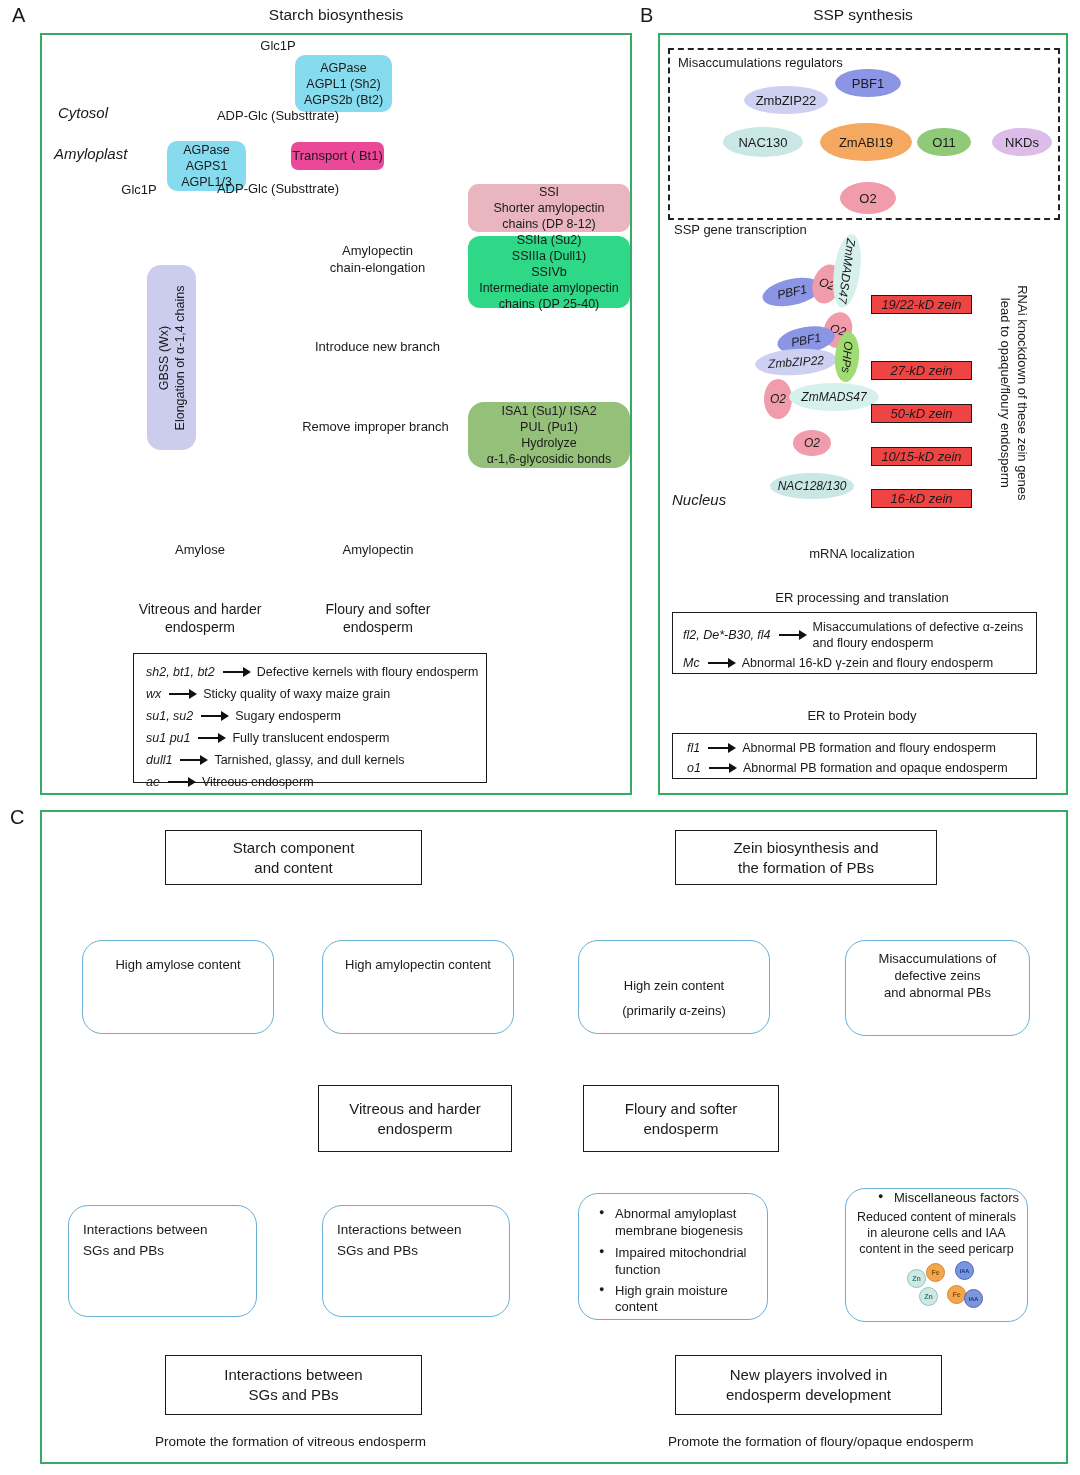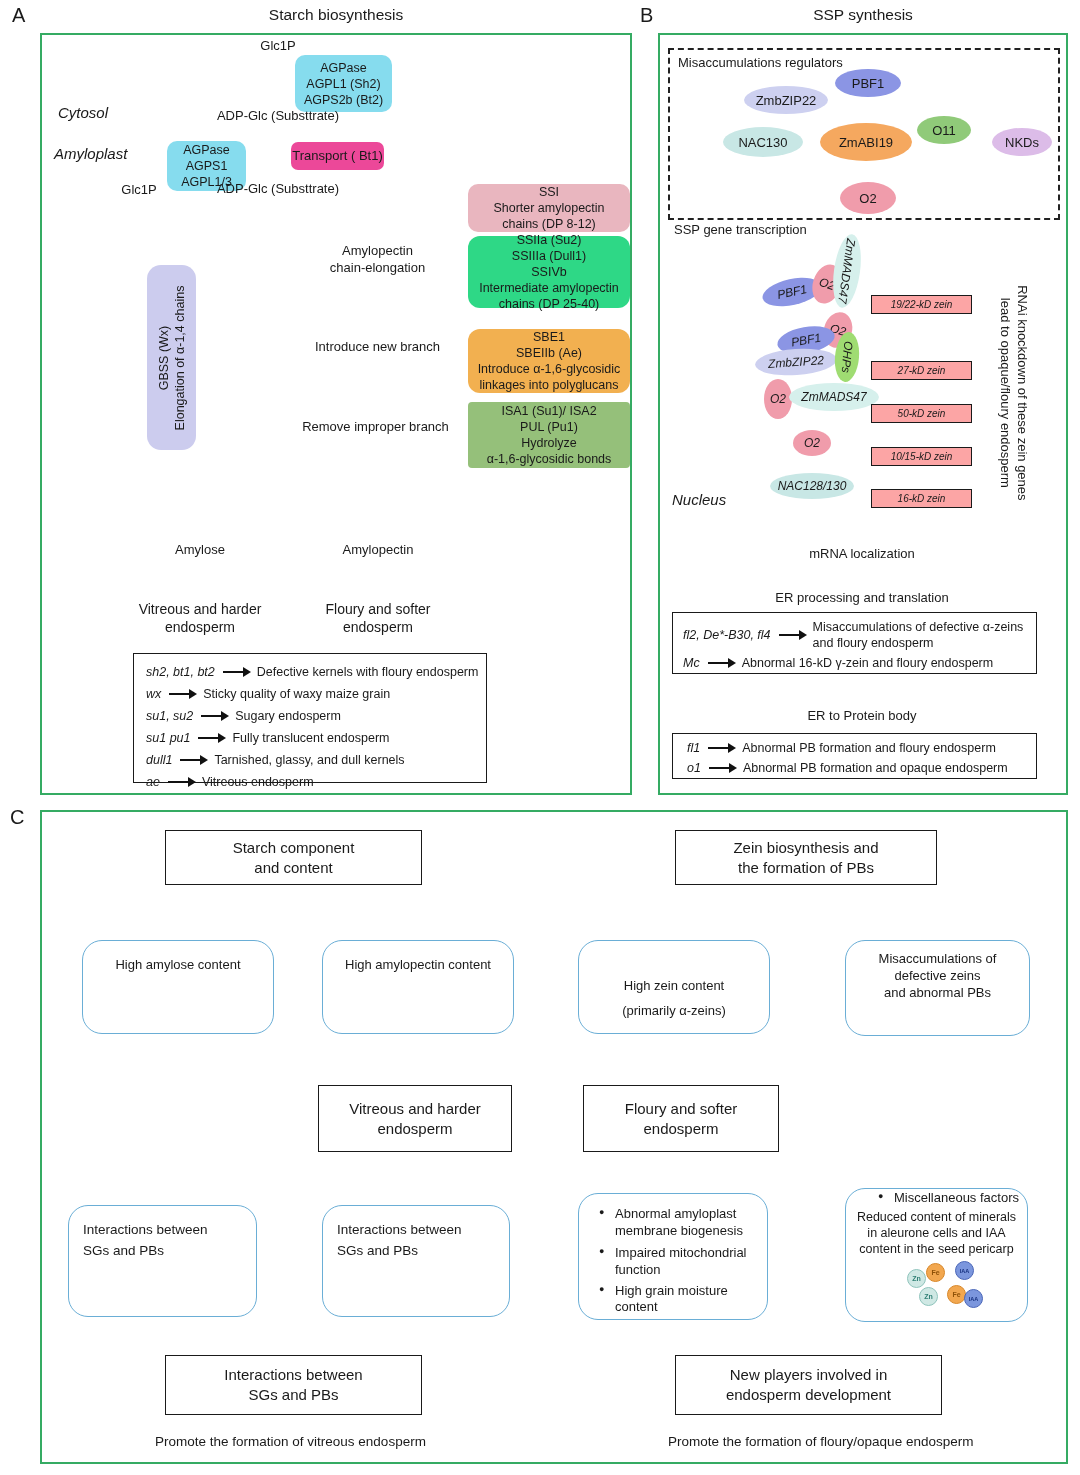--- a/index.html
+++ b/index.html
@@ -17,22 +17,22 @@
   .plabel{font-size:20px;}
   .ptitle{font-size:15.5px;text-align:center;}
   .pill{border-radius:10px;display:flex;align-items:center;justify-content:center;
         text-align:center;white-space:pre-line;}
   .blackbox{border:1.6px solid #1a1a1a;background:#fff;}
   .bluebox{border:1.6px solid #6aaed6;border-radius:20px;background:#fff;}
   .flexc{display:flex;align-items:center;justify-content:center;}
   .ell{border-radius:50%;display:flex;align-items:center;justify-content:center;}
   .nete{font-size:13px;}
   .rowe{font-size:12px;font-style:italic;}
-  .genebox{border:1.5px solid #1a1a1a;background:#fca5a5;display:flex;align-items:center;
-           justify-content:center;font-style:italic;font-size:10px;}
+  .genebox{border:1.5px solid #1a1a1a;background:#ef4444;display:flex;align-items:center;
+           justify-content:center;font-style:italic;font-size:13px;}
   .arr{position:relative;display:inline-block;width:26px;height:2.2px;background:#111;flex:0 0 auto;}
   .arr:after{content:"";position:absolute;right:-2px;top:-4px;width:0;height:0;
              border-left:8.5px solid #111;border-top:5px solid transparent;border-bottom:5px solid transparent;}
   .mrow{display:flex;align-items:center;gap:8px;margin-bottom:6px;}
   .bul{position:relative;padding-left:16px;}
   .bul:before{content:"●";position:absolute;left:0;top:1px;font-size:9px;}
   .mineral{border-radius:50%;width:17px;height:17px;display:flex;align-items:center;
            justify-content:center;font-weight:bold;position:absolute;}
   svg{position:absolute;left:0;top:0;}
 </style>
@@ -238,25 +238,21 @@
 <div class="abs ctr f13" style="left:283px;top:419px;width:185px;">Remove improper branch</div>
 
 <div class="abs pill f12" style="left:468px;top:184px;width:162px;height:48px;background:#e9b6bf;">SSI
 Shorter amylopectin
 chains (DP 8-12)</div>
 <div class="abs pill f12" style="left:468px;top:236px;width:162px;height:72px;background:#2ed886;border-radius:12px;">SSIIa (Su2)
 SSIIIa (Dull1)
 SSIVb
 Intermediate amylopectin
 chains (DP 25-40)</div>
-<div class="abs pill f12" style="left:468px;top:329px;width:162px;height:64px;background:#f2b050;border-radius:12px;">SBE1
-SBEIIb (Ae)
-Introduce α-1,6-glycosidic
-linkages into polyglucans</div>
-<div class="abs pill f12" style="left:468px;top:402px;width:162px;height:66px;background:#95c07a;border-radius:4px;">ISA1 (Su1)/ ISA2
+<div class="abs pill f12" style="left:468px;top:402px;width:162px;height:66px;background:#95c07a;border-radius:16px;">ISA1 (Su1)/ ISA2
 PUL (Pu1)
 Hydrolyze
 α-1,6-glycosidic bonds</div>
 
 <div class="abs ctr f13" style="left:160px;top:542px;width:80px;">Amylose</div>
 <div class="abs ctr f13" style="left:330px;top:542px;width:96px;">Amylopectin</div>
 <div class="abs ctr pre f14" style="left:126px;top:600px;width:148px;">Vitreous and harder
 endosperm</div>
 <div class="abs ctr pre f14" style="left:308px;top:600px;width:140px;">Floury and softer
 endosperm</div>
@@ -298,21 +294,21 @@
 <div class="abs ptitle" style="left:658px;top:6px;width:410px;">SSP synthesis</div>
 <div class="abs panel" style="left:658px;top:33px;width:406px;height:758px;"></div>
 
 <div class="abs" style="left:668px;top:48px;width:388px;height:168px;border:2px dashed #222;"></div>
 <div class="abs f13" style="left:678px;top:55px;">Misaccumulations regulators</div>
 
 <div class="abs ell nete" style="left:835px;top:69px;width:66px;height:28px;background:#8b95e4;">PBF1</div>
 <div class="abs ell nete" style="left:744px;top:86px;width:84px;height:28px;background:#cdd0f0;">ZmbZIP22</div>
 <div class="abs ell nete" style="left:723px;top:127px;width:80px;height:30px;background:#c8e7e5;">NAC130</div>
 <div class="abs ell nete" style="left:820px;top:123px;width:92px;height:38px;background:#f5a85f;">ZmABI19</div>
-<div class="abs ell nete" style="left:917px;top:116px;width:54px;height:28px;background:#90ca79;">O11</div>
+<div class="abs ell nete" style="left:917px;top:128px;width:54px;height:28px;background:#90ca79;">O11</div>
 <div class="abs ell nete" style="left:992px;top:128px;width:60px;height:28px;background:#dcbce8;">NKDs</div>
 <div class="abs ell nete" style="left:840px;top:182px;width:56px;height:32px;background:#f09cab;">O2</div>
 
 <div class="abs f13" style="left:674px;top:222px;">SSP gene transcription</div>
 
 <div class="abs ell rowe" style="left:762px;top:279px;width:60px;height:26px;background:#8b95e4;transform:rotate(-12deg);">PBF1</div>
 <div class="abs ell rowe" style="left:813px;top:264px;width:28px;height:40px;background:#f09cab;transform:rotate(18deg);">O2</div>
 <div class="abs ell" style="left:834px;top:234px;width:26px;height:74px;background:#d6f0ec;transform:rotate(8deg);">
   <span class="rowe" style="transform:rotate(90deg);white-space:nowrap;">ZmMADS47</span>
 </div>

